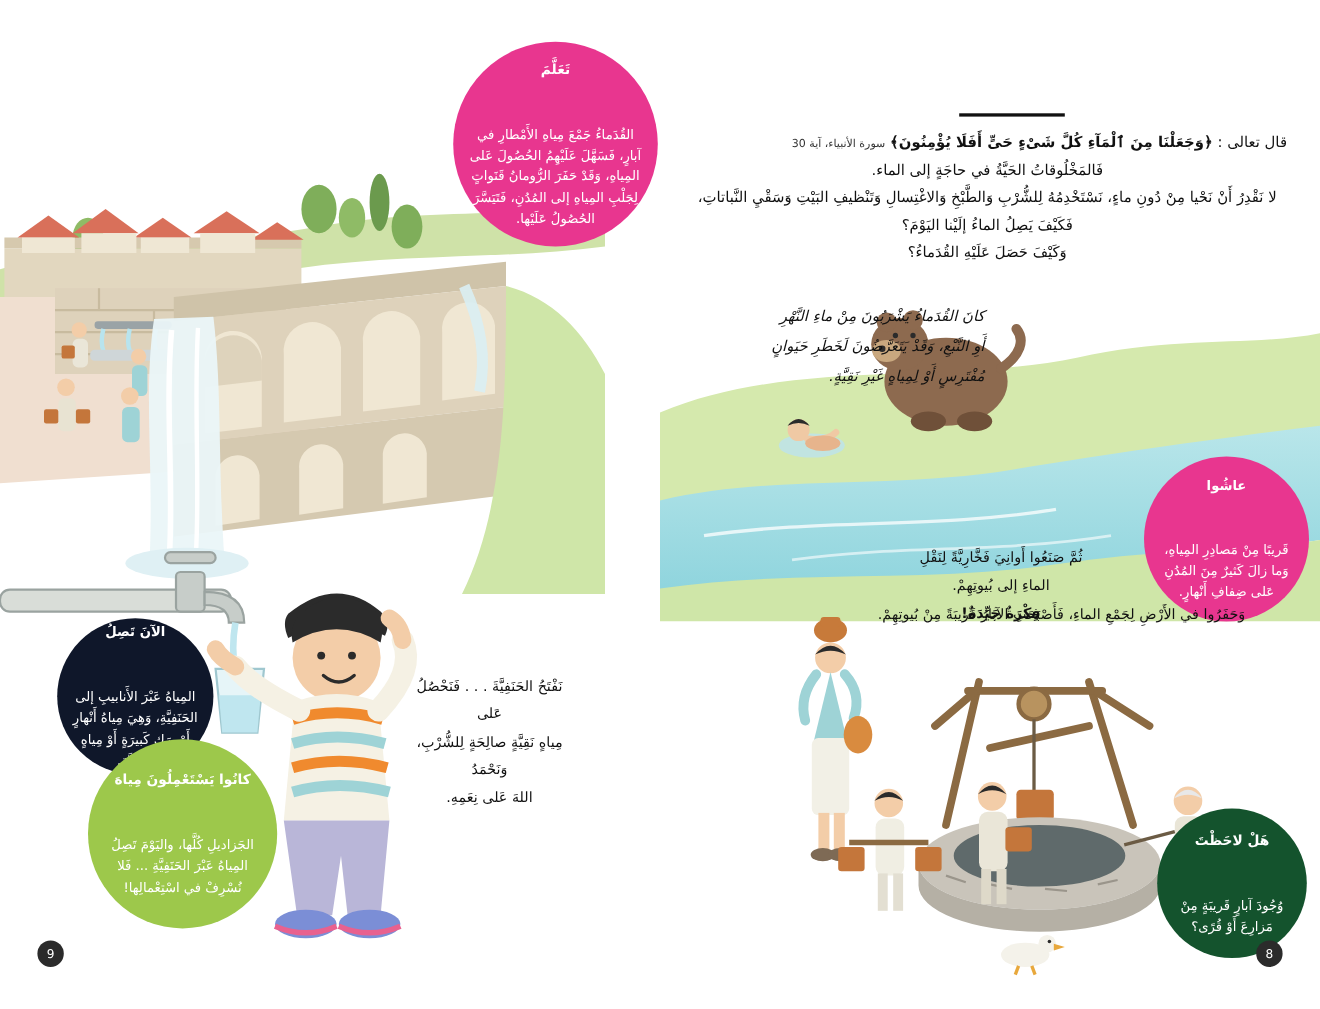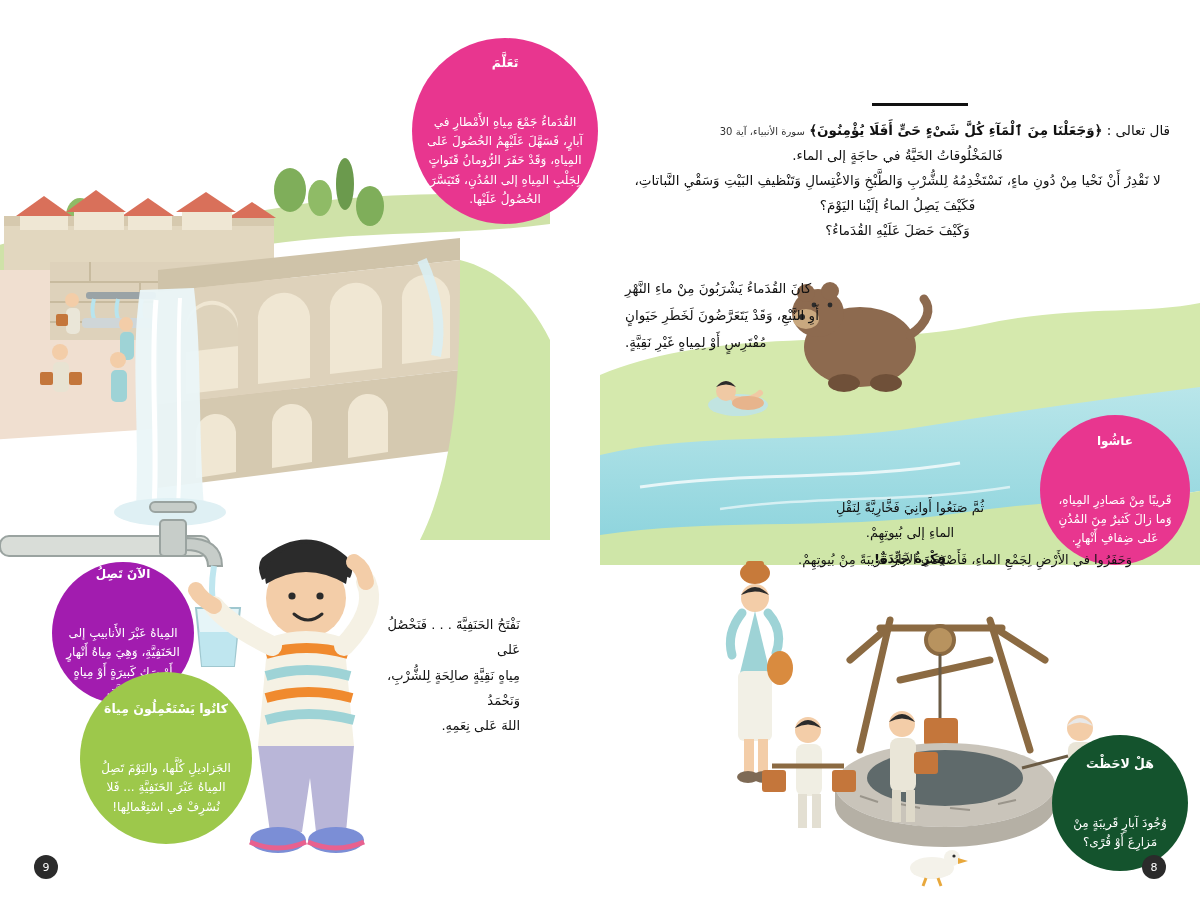--- a/index.html
+++ b/index.html
@@ -73,24 +73,25 @@
   }
   .quran {
     font-weight: bold;
   }
 
   .para-right-1 {
     position: absolute;
     top: 275px;
     right: 305px;
     width: 270px;
-    text-align: left;
+    text-align: right;
     font-size: 13.5px;
     line-height: 2.0;
     color: #111;
+    font-style: italic;
   }
 
   .para-right-2 {
     position: absolute;
     top: 495px;
     right: 165px;
     width: 250px;
     text-align: center;
     font-size: 13px;
     line-height: 1.95;
@@ -116,21 +117,21 @@
     display: flex;
     align-items: center;
     justify-content: center;
     text-align: center;
     color: #fff;
     box-sizing: border-box;
     padding: 14px;
     line-height: 1.6;
   }
   .bubble.pink { background: #e8368f; }
-  .bubble.blue { background: #a21caf; }
+  .bubble.blue { background: #0f172a; }
   .bubble.green { background: #9dc84b; }
   .bubble .b-head { font-weight: bold; display: block; }
   .bubble .b-body { display: block; font-size: 12px; margin-top: 40px; }
 
   #bubble-lived {
     top: 415px; right: 10px;
     width: 150px; height: 150px;
     font-size: 12px;
   }
   #bubble-notice {
@@ -154,21 +155,21 @@
     width: 172px; height: 172px;
     font-size: 12.5px;
   }
 
   
   .para-left-1 {
     position: absolute;
     top: 612px;
     left: 370px;
     width: 150px;
-    text-align: right;
+    text-align: center;
     font-size: 13px;
     line-height: 1.95;
     color: #111;
   }
 
   
   .page-num {
     position: absolute;
     width: 24px; height: 24px;
     border-radius: 50%;

